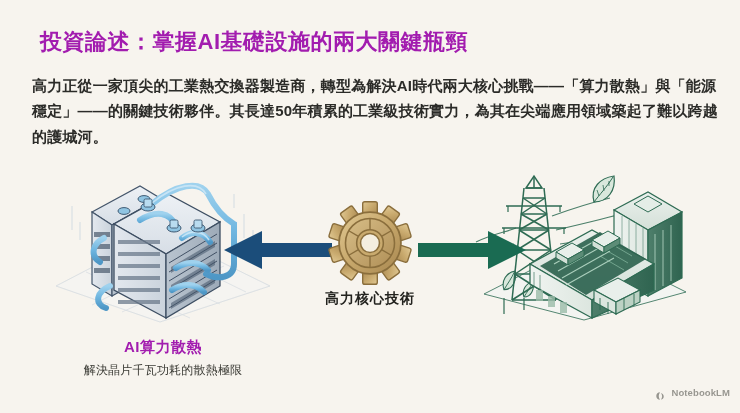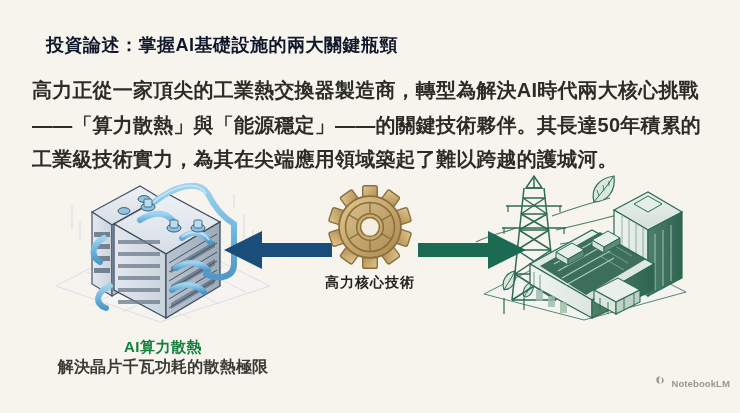--- a/index.html
+++ b/index.html
@@ -23,30 +23,30 @@
   }
 
   
   #header {
     position: absolute;
     left: 32px;
     top: 20px;
     width: 690px;
   }
   #title {
-    font-size: 18px;
+    font-size: 22px;
     font-weight: 700;
     letter-spacing: 0.5px;
-    color: #0f172a;
+    color: #a21caf;
     line-height: 1.3;
-    margin: 14px;
+    margin: 8px;
   }
   #body-text {
     margin-top: 16px;
-    font-size: 20px;
+    font-size: 15px;
     font-weight: 700;
     line-height: 1.72;
     color: #2B2B28;
     letter-spacing: 0.2px;
     width: 688px;
   }
 
   
   #diagram {
     position: absolute;
@@ -73,36 +73,37 @@
     width: 300px;
     text-align: center;
     top: 178px;
   }
   #cap-left  { left: 13px; }
   #cap-right { left: 433px; }
 
   .cap-title {
     font-size: 15px;
     font-weight: 700;
-    color: #15803d;
+    color: #a21caf;
     letter-spacing: 0.5px;
     line-height: 1.25;
   }
   .cap-sub {
-    font-size: 16px;
-    font-weight: 700;
+    margin-top: 5px;
+    font-size: 12px;
+    font-weight: 400;
     color: #3A3A34;
     letter-spacing: 0.2px;
   }
 
   
   #center-block {
     position: absolute;
     left: 310px;
-    top: 24px;
+    top: 40px;
     width: 120px;
     text-align: center;
   }
   #gear-wrap { width: 120px; height: 86px; }
   #gear-wrap svg { display: block; margin: 0 auto; }
   #center-caption {
     margin-top: 4px;
     font-size: 14px;
     font-weight: 700;
     color: #23231F;
@@ -117,23 +118,23 @@
     height: 40px;
   }
   #arrow-left  { left: 222px; }
   #arrow-right { left: 418px; }
   .arrow svg { display: block; }
 
   
   #watermark {
     position: absolute;
     right: 10px;
-    bottom: 24px;
+    bottom: 8px;
     display: flex;
-    align-items: flex-end;
+    align-items: flex-start;
     gap: 6px;
     opacity: 0.55;
   }
   #watermark .wm-text {
     font-size: 9.5px;
     font-weight: 600;
     color: #4A4A44;
     letter-spacing: 0.1px;
   }
 </style>

